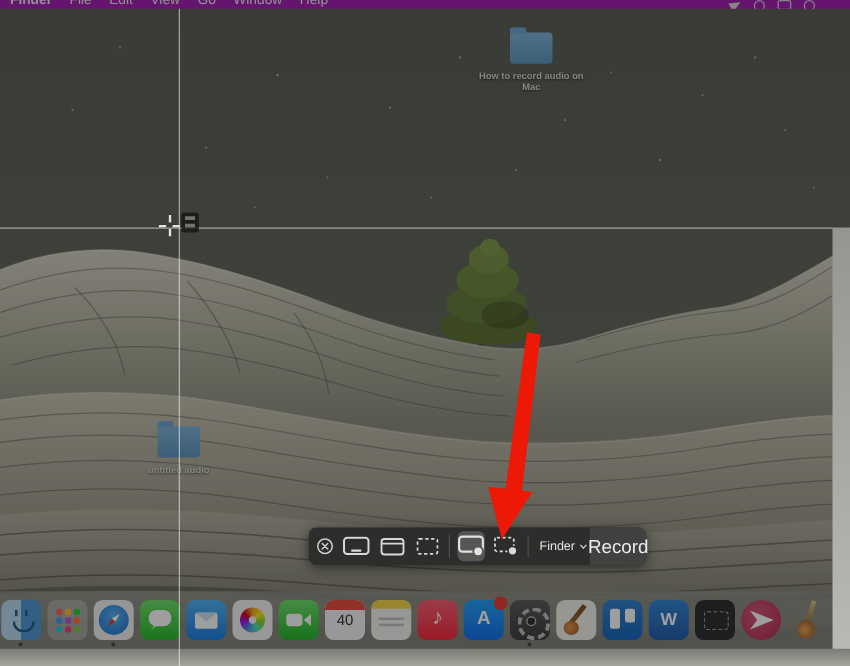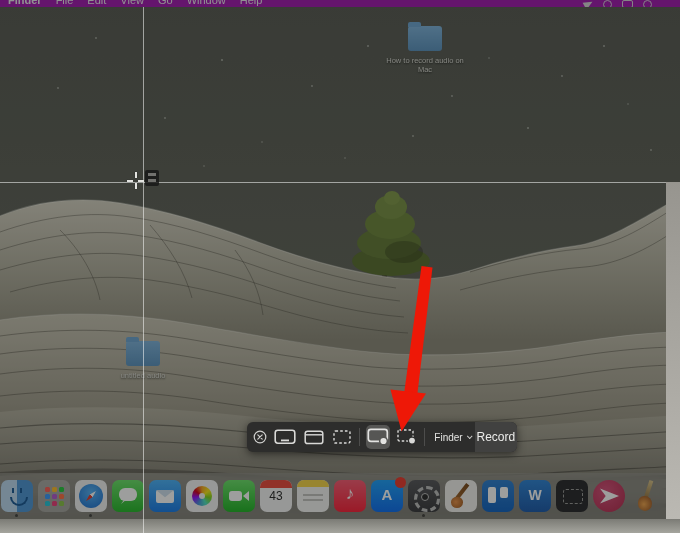--- a/index.html
+++ b/index.html
@@ -9,21 +9,21 @@
 
   
   #wallpaper { position:absolute; inset:0; z-index:0; }
 
   
   .folder-icon { position:absolute; width:34px; height:25px; border-radius:3px;
     background:linear-gradient(#7fb3dc,#5d93bf); z-index:1; }
   .folder-icon::before { content:""; position:absolute; top:-4px; left:0; width:13px; height:5px;
     border-radius:2px 2px 0 0; background:#6ea6d2; }
   .folder-label { position:absolute; width:84px; text-align:center; font-size:7.5px; line-height:9px;
-    color:#d8d8d2; text-shadow:0 1px 2px rgba(0,0,0,.65); z-index:1; }
+    color:#d8d8d2; text-shadow:0 1px 2px rgba(0,0,0,.65); z-index:1;font-weight:bold; }
   #folder-top { left:408px; top:26px; }
   #folder-top-label { left:383px; top:56px; }
   #folder-bottom { left:126px; top:341px; }
   #folder-bottom-label { left:101px; top:371px; }
 
   
   #menubar { position:absolute; top:0; left:0; width:680px; height:7px; background:#a21caf;
     overflow:hidden; z-index:2; }
   #menu-items { position:absolute; top:-6px; left:8px; display:flex; gap:14px;
     font-size:11px; color:#ececee; white-space:nowrap; }
@@ -69,21 +69,21 @@
   #tb-close { margin-left:6px; } #tb-screen { margin-left:7px; } #tb-window { margin-left:8px; }
   #tb-select { margin-left:9px; } #tb-sep1 { margin-left:8px; }
   #tb-rec-screen { margin-left:6px; width:26px; height:24px; background:#565654; border-radius:5px; }
   #tb-rec-select { margin-left:7px; } #tb-sep2 { margin-left:7px; }
   #tb-options { margin-left:5px; display:flex; align-items:center; gap:4px; padding:0 4px;
     font-size:10px; color:#e4e4e2; }
   .chev { width:4px; height:4px; border-right:1.2px solid #cfcfcd; border-bottom:1.2px solid #cfcfcd;
     transform:rotate(45deg) translateY(-1px); }
   #tb-record { margin-left:auto; width:45px; height:30px; background:#414140;
     border-radius:0 6px 6px 0; display:flex; align-items:center; justify-content:center;
-    font-size:12px; color:#ececea; }
+    font-size:15px; color:#ececea; }
 
   
   #arrow { position:absolute; left:0; top:0; z-index:9; pointer-events:none; }
 
   
   #dock { position:absolute; left:0; bottom:14px; width:666px; height:46px;
     background:rgba(168,166,162,.42); backdrop-filter:blur(4px); z-index:2; }
   #dock-items { position:absolute; left:1px; top:0; height:46px; display:flex; gap:5px; align-items:center; }
   .ic { position:relative; width:32px; height:32px; border-radius:7px; flex:0 0 auto; }
   .dock-dot { position:absolute; bottom:2px; width:3px; height:3px; border-radius:50%;
@@ -297,21 +297,21 @@
   <div id="dock">
     <div id="dock-items">
       <div class="ic ic-finder"></div>
       <div class="ic ic-launchpad"></div>
       <div class="ic ic-safari"></div>
       <div class="ic ic-messages"></div>
       <div class="ic ic-mail"></div>
       <div class="ic ic-photos"></div>
       <div class="ic ic-facetime"></div>
       <div class="ic ic-calendar">
-        <span class="cal-day">43</span>
+        <span class="cal-day">40</span>
       </div>
       <div class="ic ic-notes"></div>
       <div class="ic ic-music">
         <span class="music-note">♪</span>
       </div>
       <div class="ic ic-appstore">
         <span class="store-letter">A</span>
         <span class="badge"></span>
       </div>
       <div class="ic ic-settings"></div>

